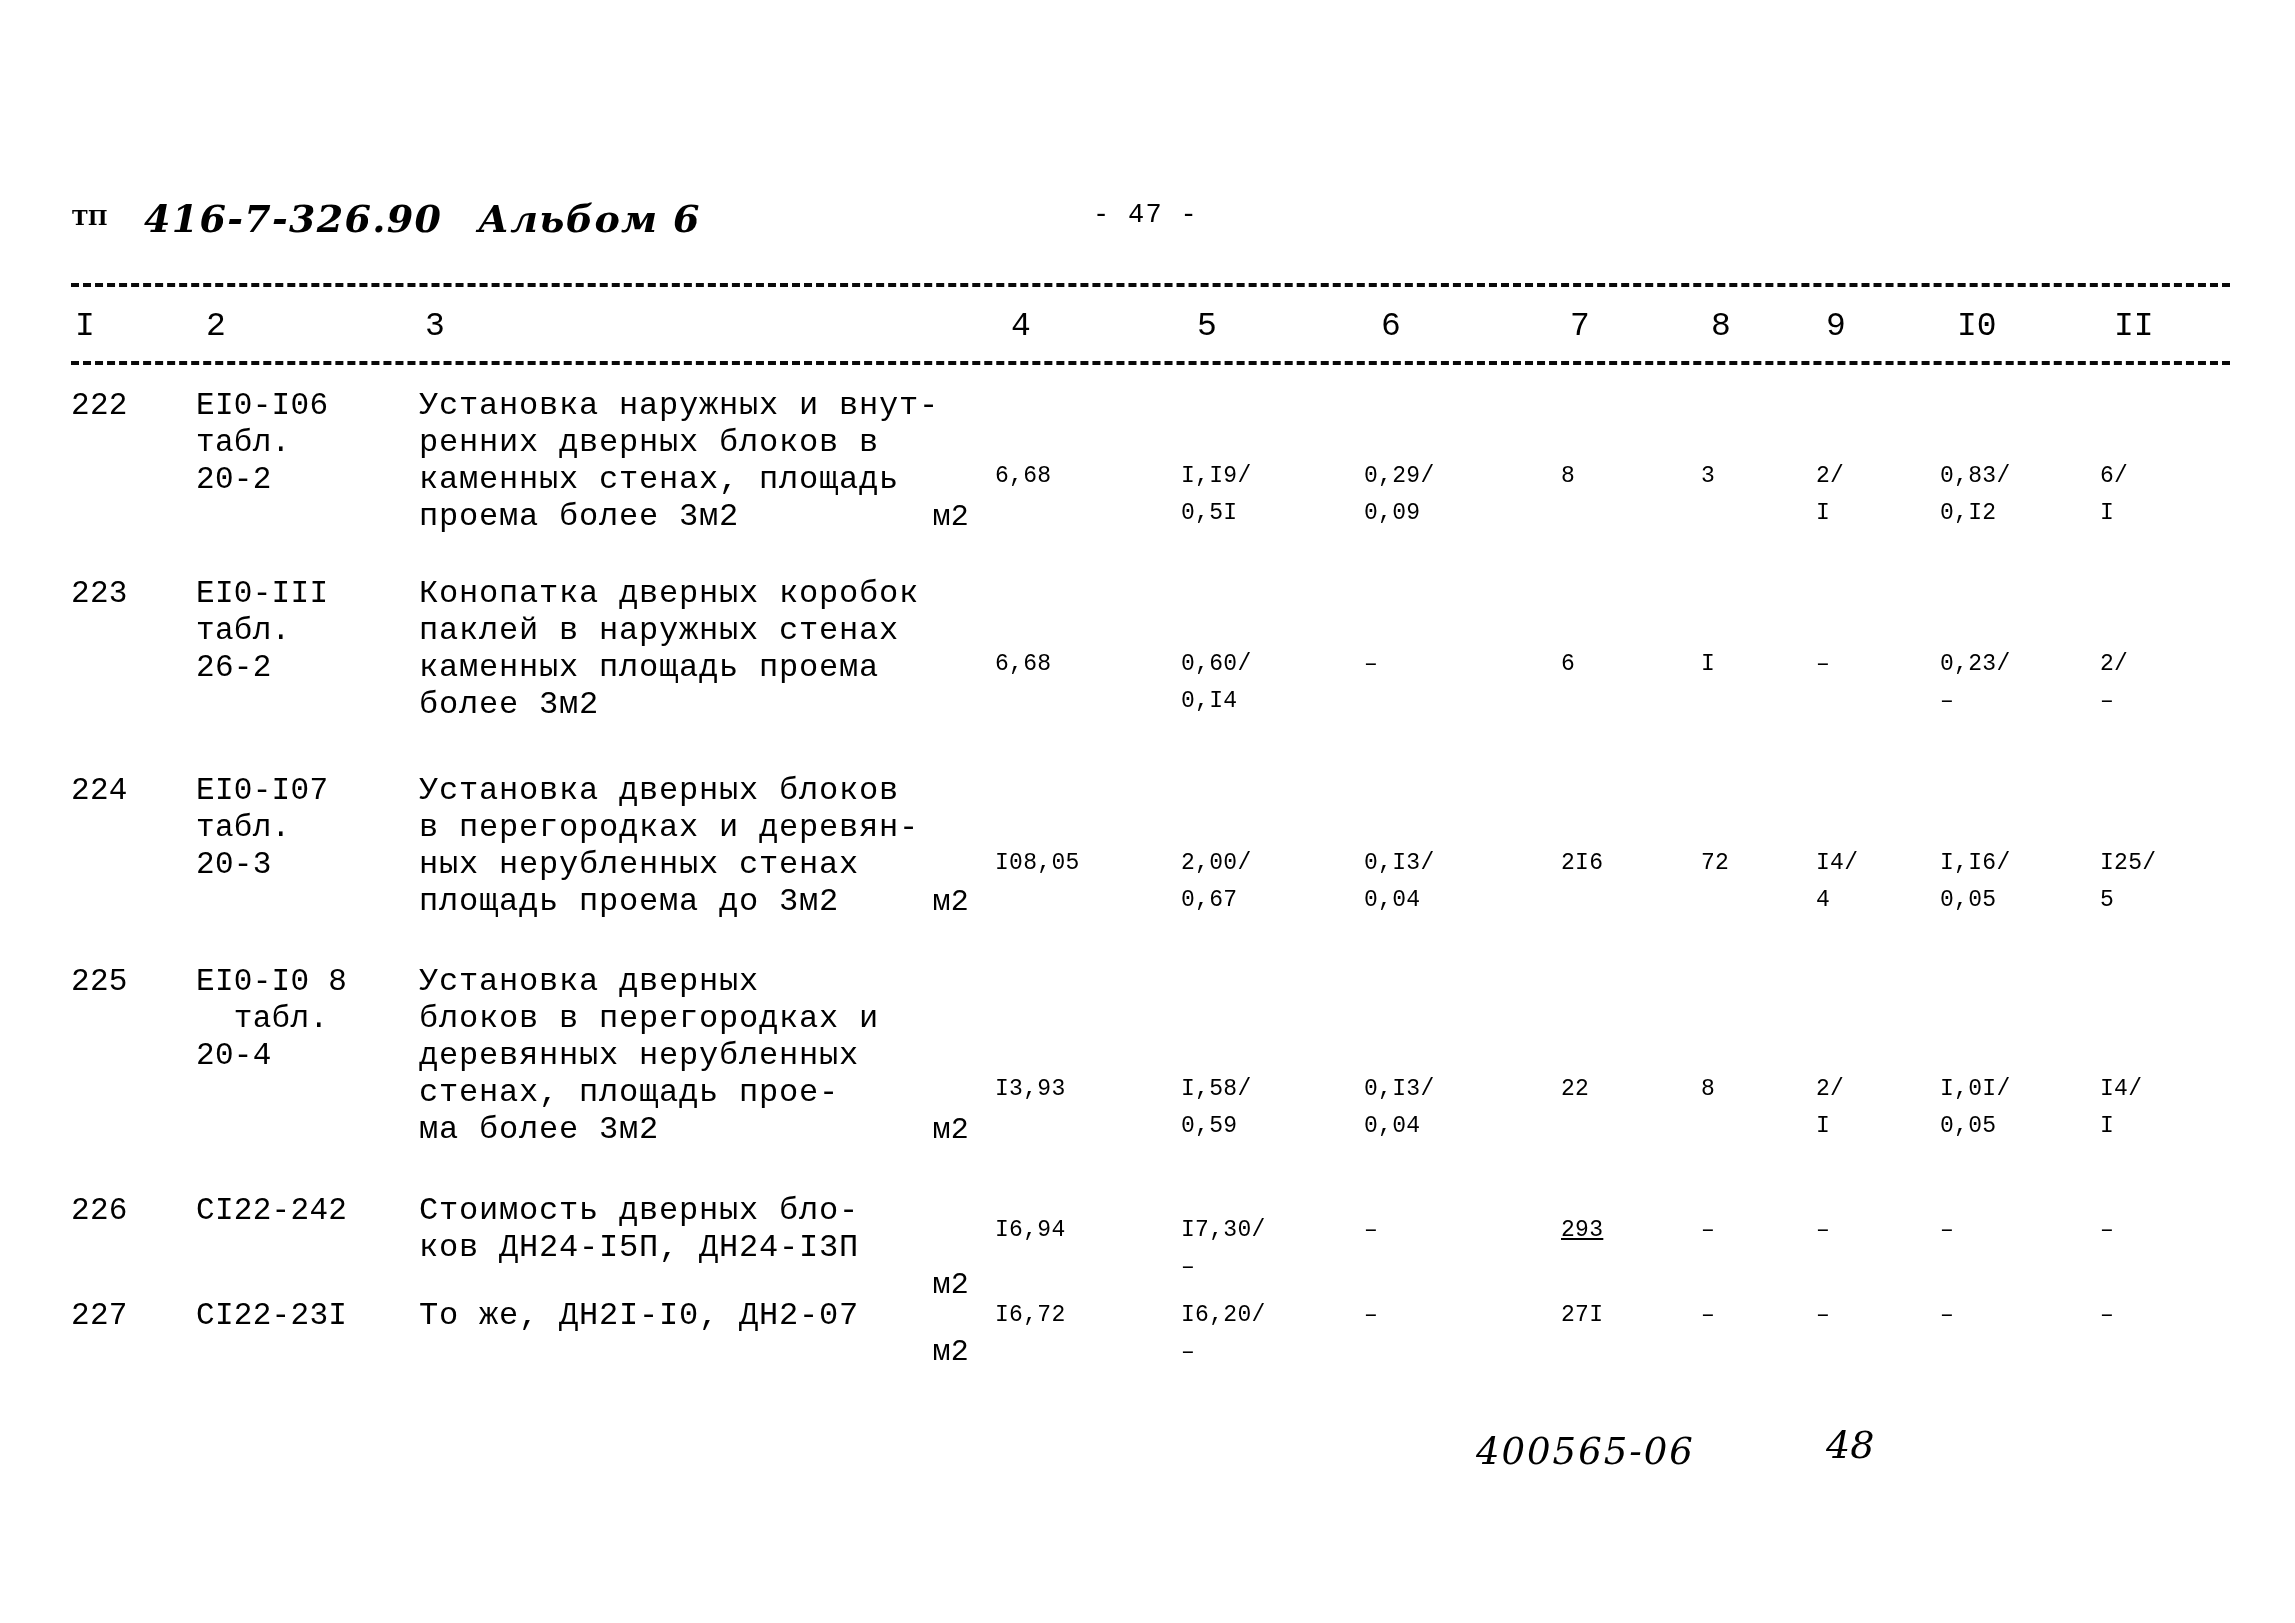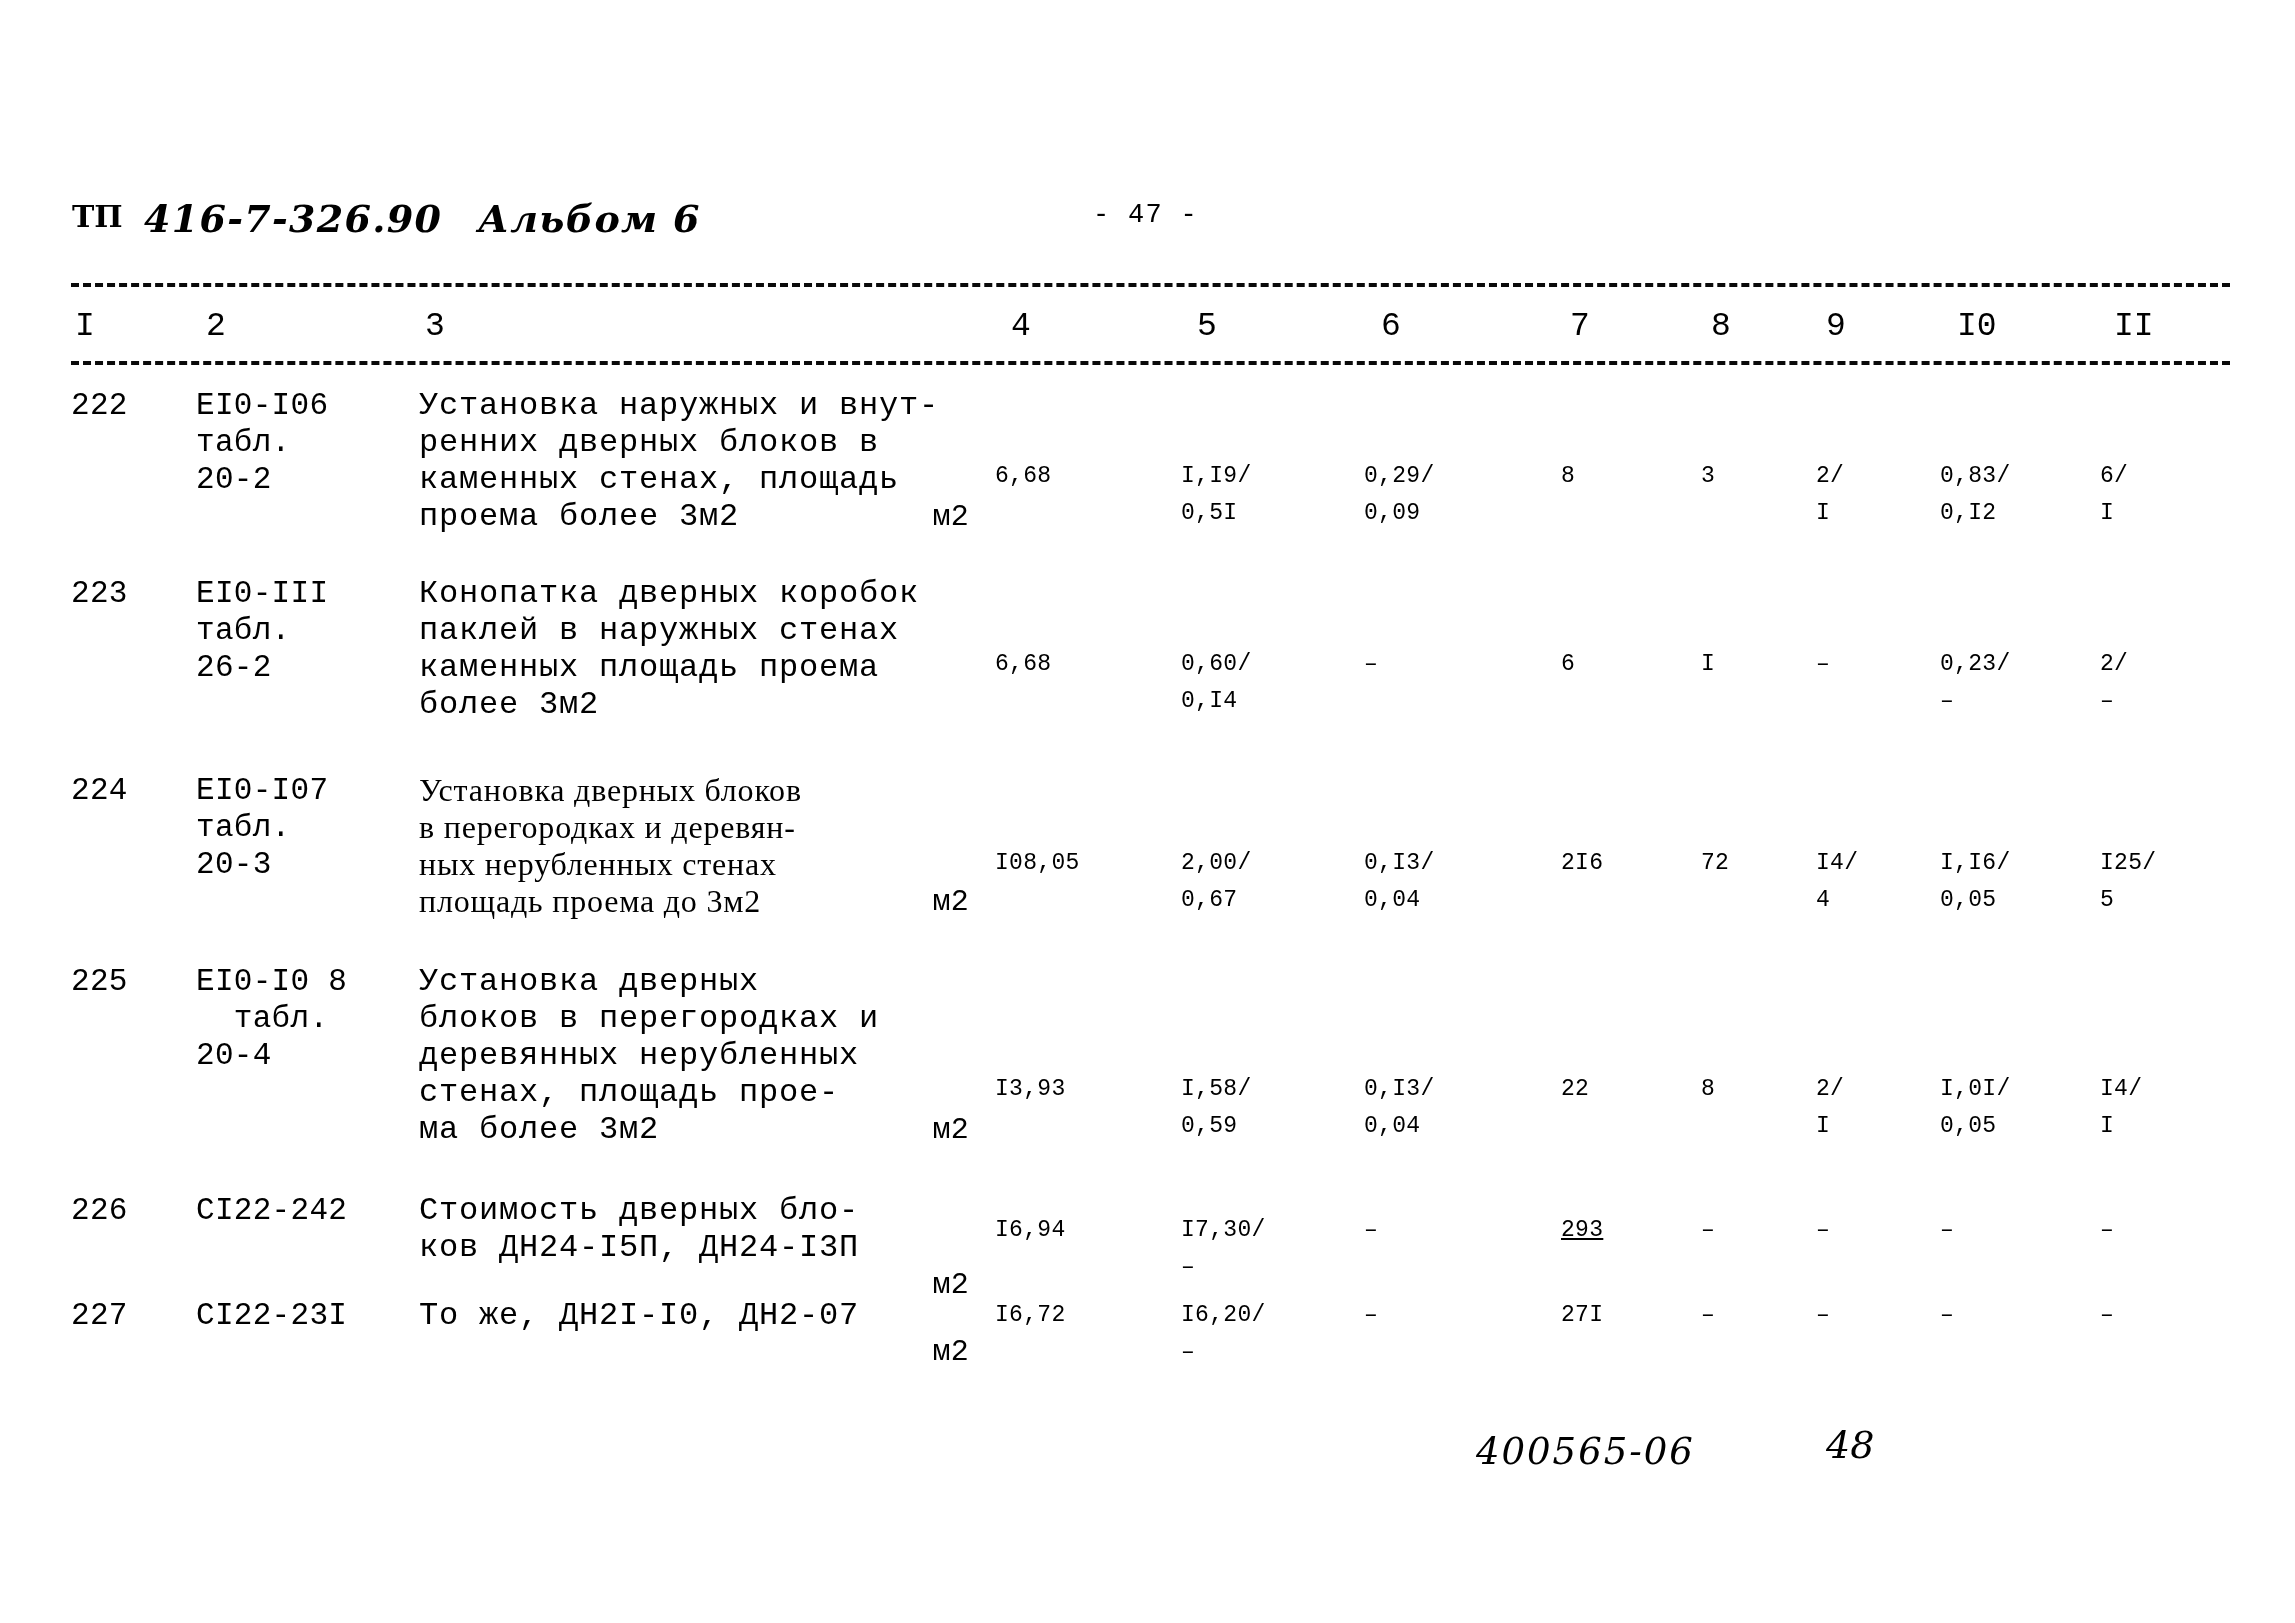--- a/index.html
+++ b/index.html
@@ -27,21 +27,21 @@
   .hdr-script {
     position: absolute;
     font-family: "DejaVu Serif", serif;
     font-style: italic;
     font-weight: bold;
     font-size: 38px;
     letter-spacing: 1.3px;
     white-space: nowrap;
     top: 0;
   }
-  #hdr-tp      { left: 0px;   font-size: 30px; font-style: normal; top: 3px; letter-spacing: 0px;}
+  #hdr-tp      { left: 0px;   font-size: 21px; font-style: normal; top: 9px; letter-spacing: 0px;}
   #hdr-code    { left: 72px; }
   #hdr-album   { left: 406px; }
   #hdr-page    { left: 1021px; font-style: normal; font-family:"Liberation Mono", monospace; font-weight: normal; font-size: 27px; top: 3.9px;}
 
   
   .dash-rule {
     position: absolute;
     left: 71px;
     width: 2159px;
     height: 0;
@@ -184,21 +184,21 @@
       <div class="cell c-val" style="left: 1940px; top: 71px;">0,23/
 –</div>
       <div class="cell c-val" style="left: 2100px; top: 71px;">2/
 –</div>
     </div>
     <div class="trow" style="top: 385px;">
       <div class="cell c-num" style="left: 71px;">224</div>
       <div class="cell c-code" style="left: 196px;">ЕI0-I07
 табл.
 20-3</div>
-      <div class="cell c-desc" style="left: 419px; width: 550px; font-family: Liberation Serif, serif;">Установка дверных блоков
+      <div class="cell c-desc" style="left: 419px; width: 550px;">Установка дверных блоков
 в перегородках и деревян-
 ных нерубленных стенах
 площадь проема до 3м2</div>
       <div class="cell" style="left: 419px; width: 550px; text-align: right; top: 112px;">м2</div>
       <div class="cell c-val" style="left: 995px; top: 73px;">I08,05</div>
       <div class="cell c-val" style="left: 1181px; top: 73px;">2,00/
 0,67</div>
       <div class="cell c-val" style="left: 1364px; top: 73px;">0,I3/
 0,04</div>
       <div class="cell c-val" style="left: 1561px; top: 73px;">2I6</div>

